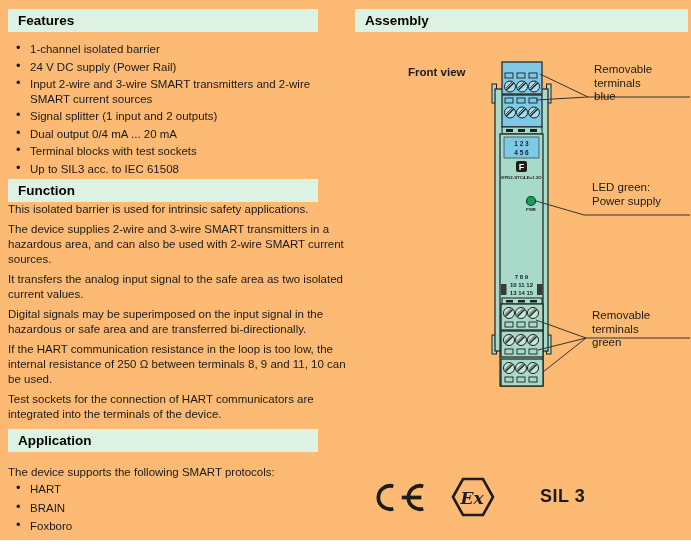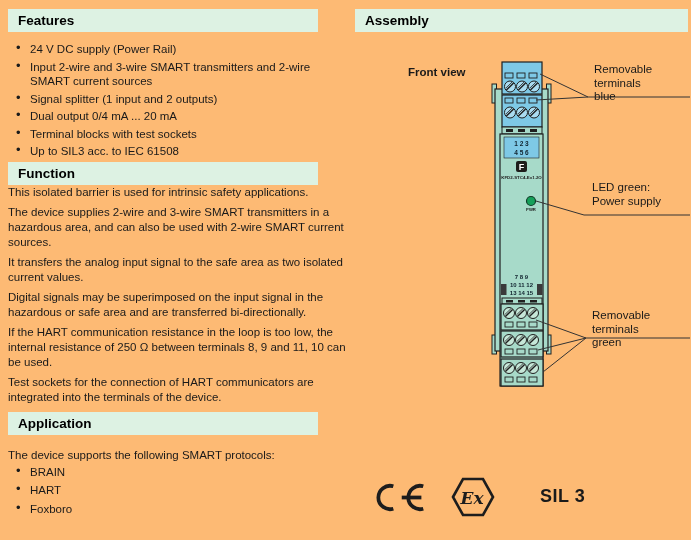--- a/index.html
+++ b/index.html
@@ -43,20 +43,21 @@
 <body>
 
 <div class="page">
 
   <div class="col-left">
 
     <div class="sechead">
       <span>Features</span>
     </div>
     <ul class="bullets">
+      <li><span>1-channel isolated barrier</span></li>
       <li><span>24 V DC supply (Power Rail)</span></li>
       <li><span>Input 2-wire and 3-wire SMART transmitters and 2-wire SMART current sources</span></li>
       <li><span>Signal splitter (1 input and 2 outputs)</span></li>
       <li><span>Dual output 0/4 mA ... 20 mA</span></li>
       <li><span>Terminal blocks with test sockets</span></li>
       <li><span>Up to SIL3 acc. to IEC 61508</span></li>
     </ul>
 
     <div class="sechead fn-head">
       <span>Function</span>
@@ -68,22 +69,22 @@
       <p>Digital signals may be superimposed on the input signal in the hazardous or safe area and are transferred bi-directionally.</p>
       <p>If the HART communication resistance in the loop is too low, the internal resistance of 250 Ω between terminals 8, 9 and 11, 10 can be used.</p>
       <p>Test sockets for the connection of HART communicators are integrated into the terminals of the device.</p>
     </div>
 
     <div class="sechead app-head">
       <span>Application</span>
     </div>
     <p class="app-intro">The device supports the following SMART protocols:</p>
     <ul class="bullets app-list">
+      <li><span>HART</span></li>
       <li><span>BRAIN</span></li>
-      <li><span>HART</span></li>
       <li><span>Foxboro</span></li>
     </ul>
   </div>
 
   <div class="sechead sechead-right">
     <span>Assembly</span>
   </div>
 
   <div class="front-view">Front view</div>
 

